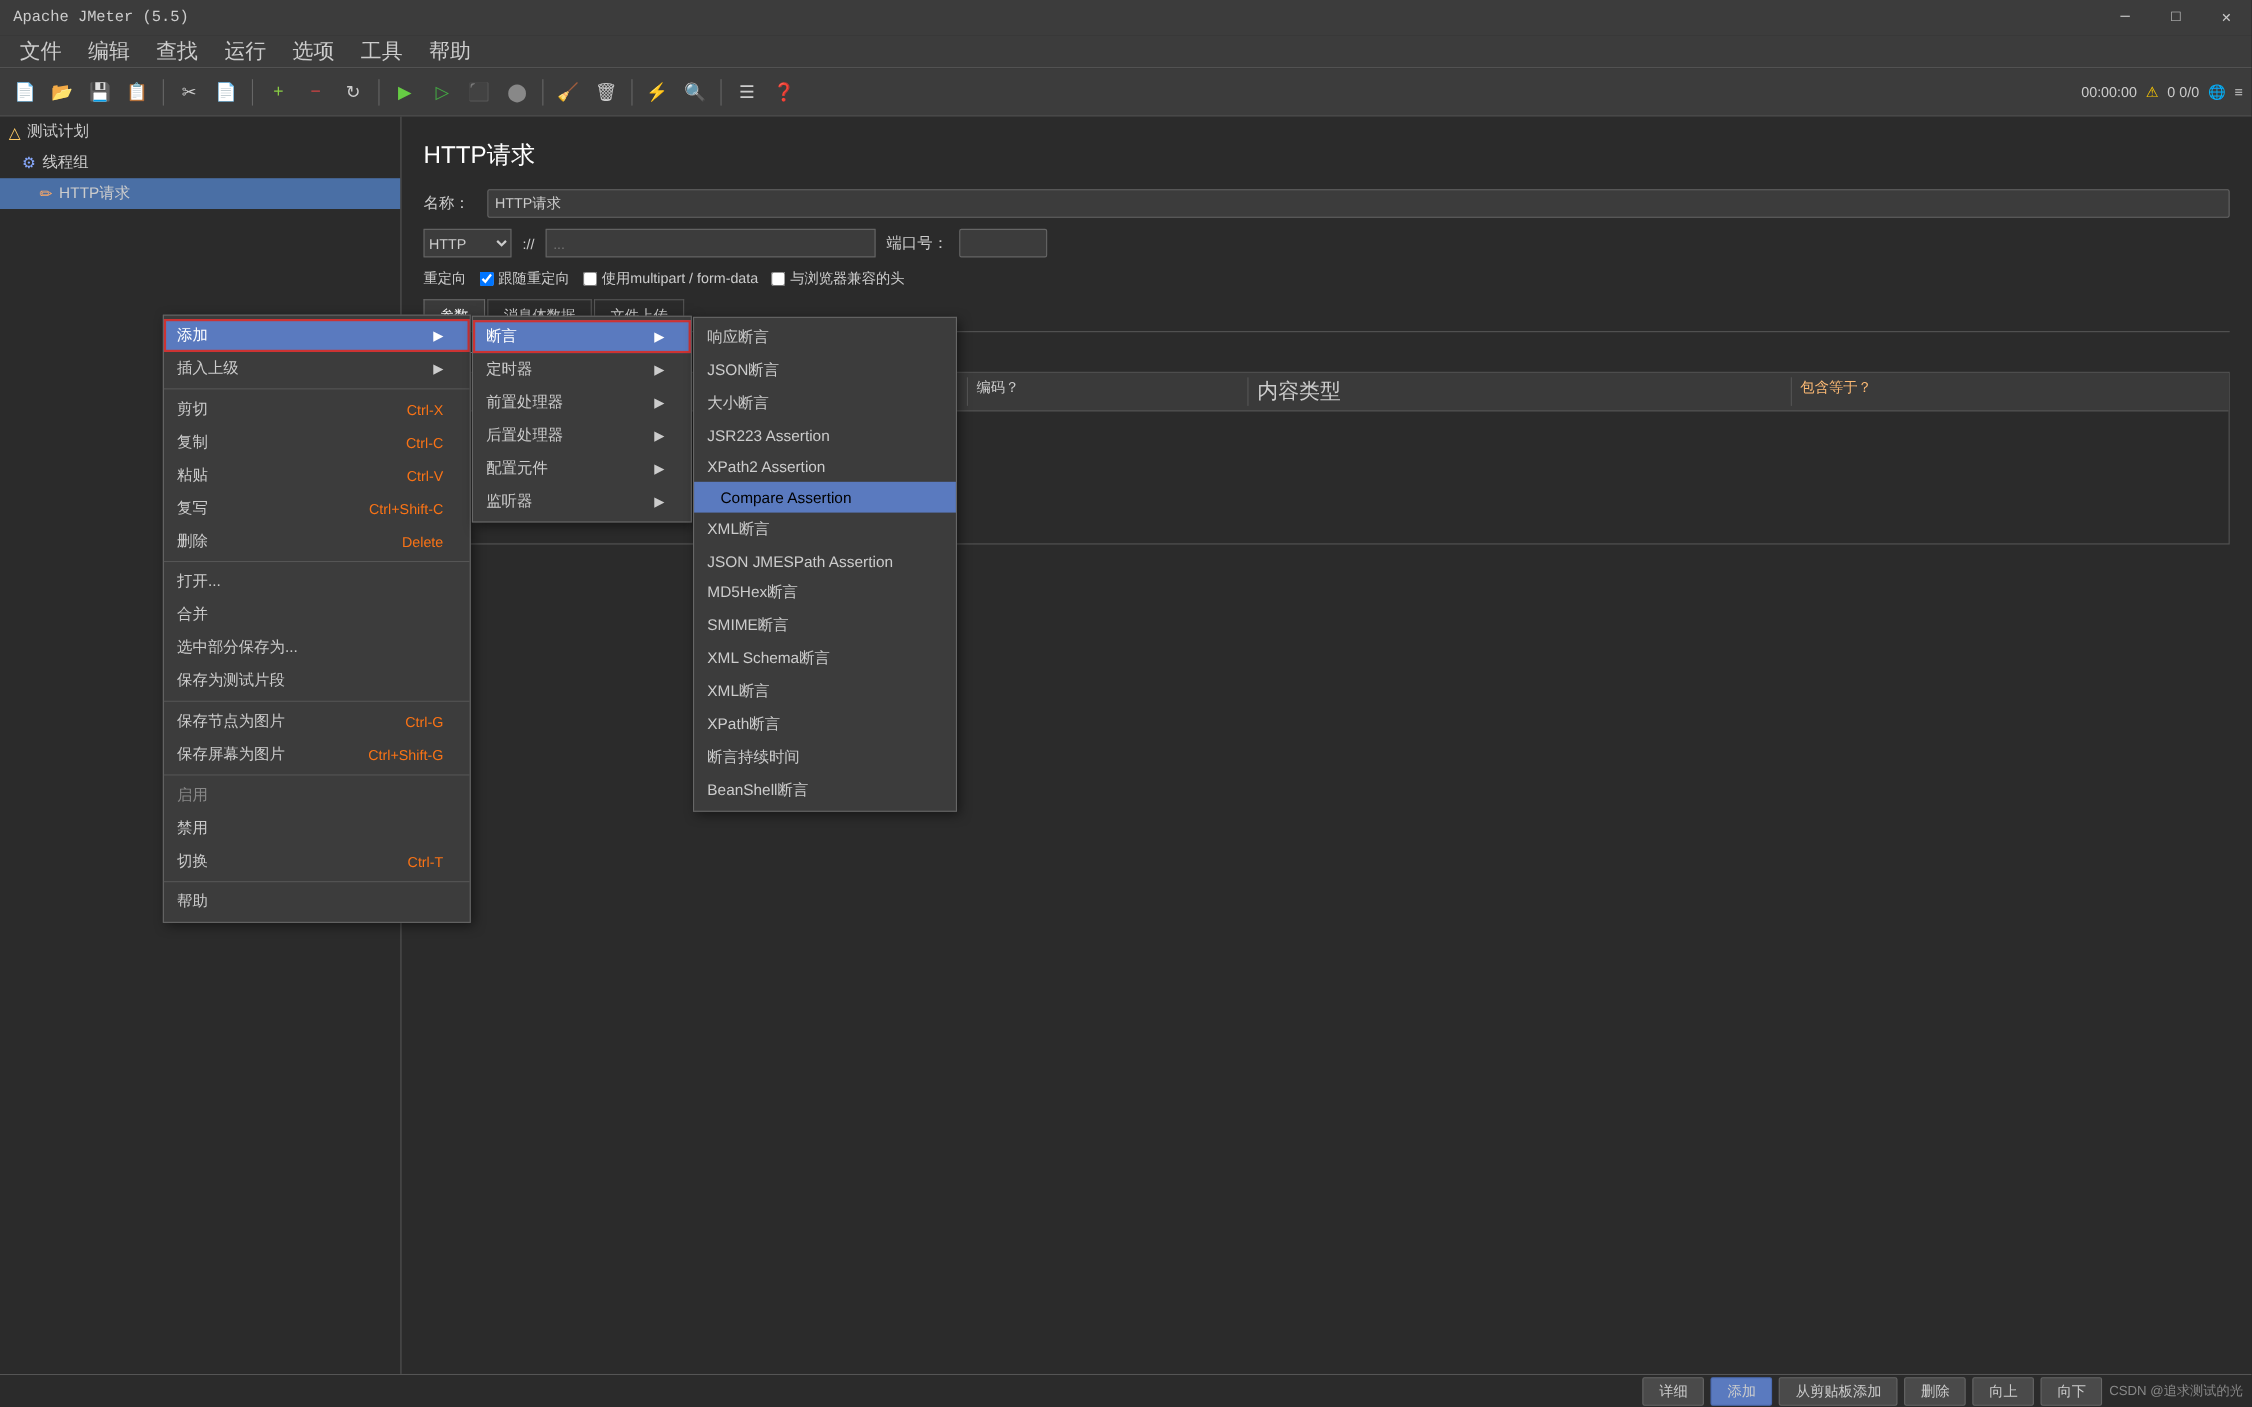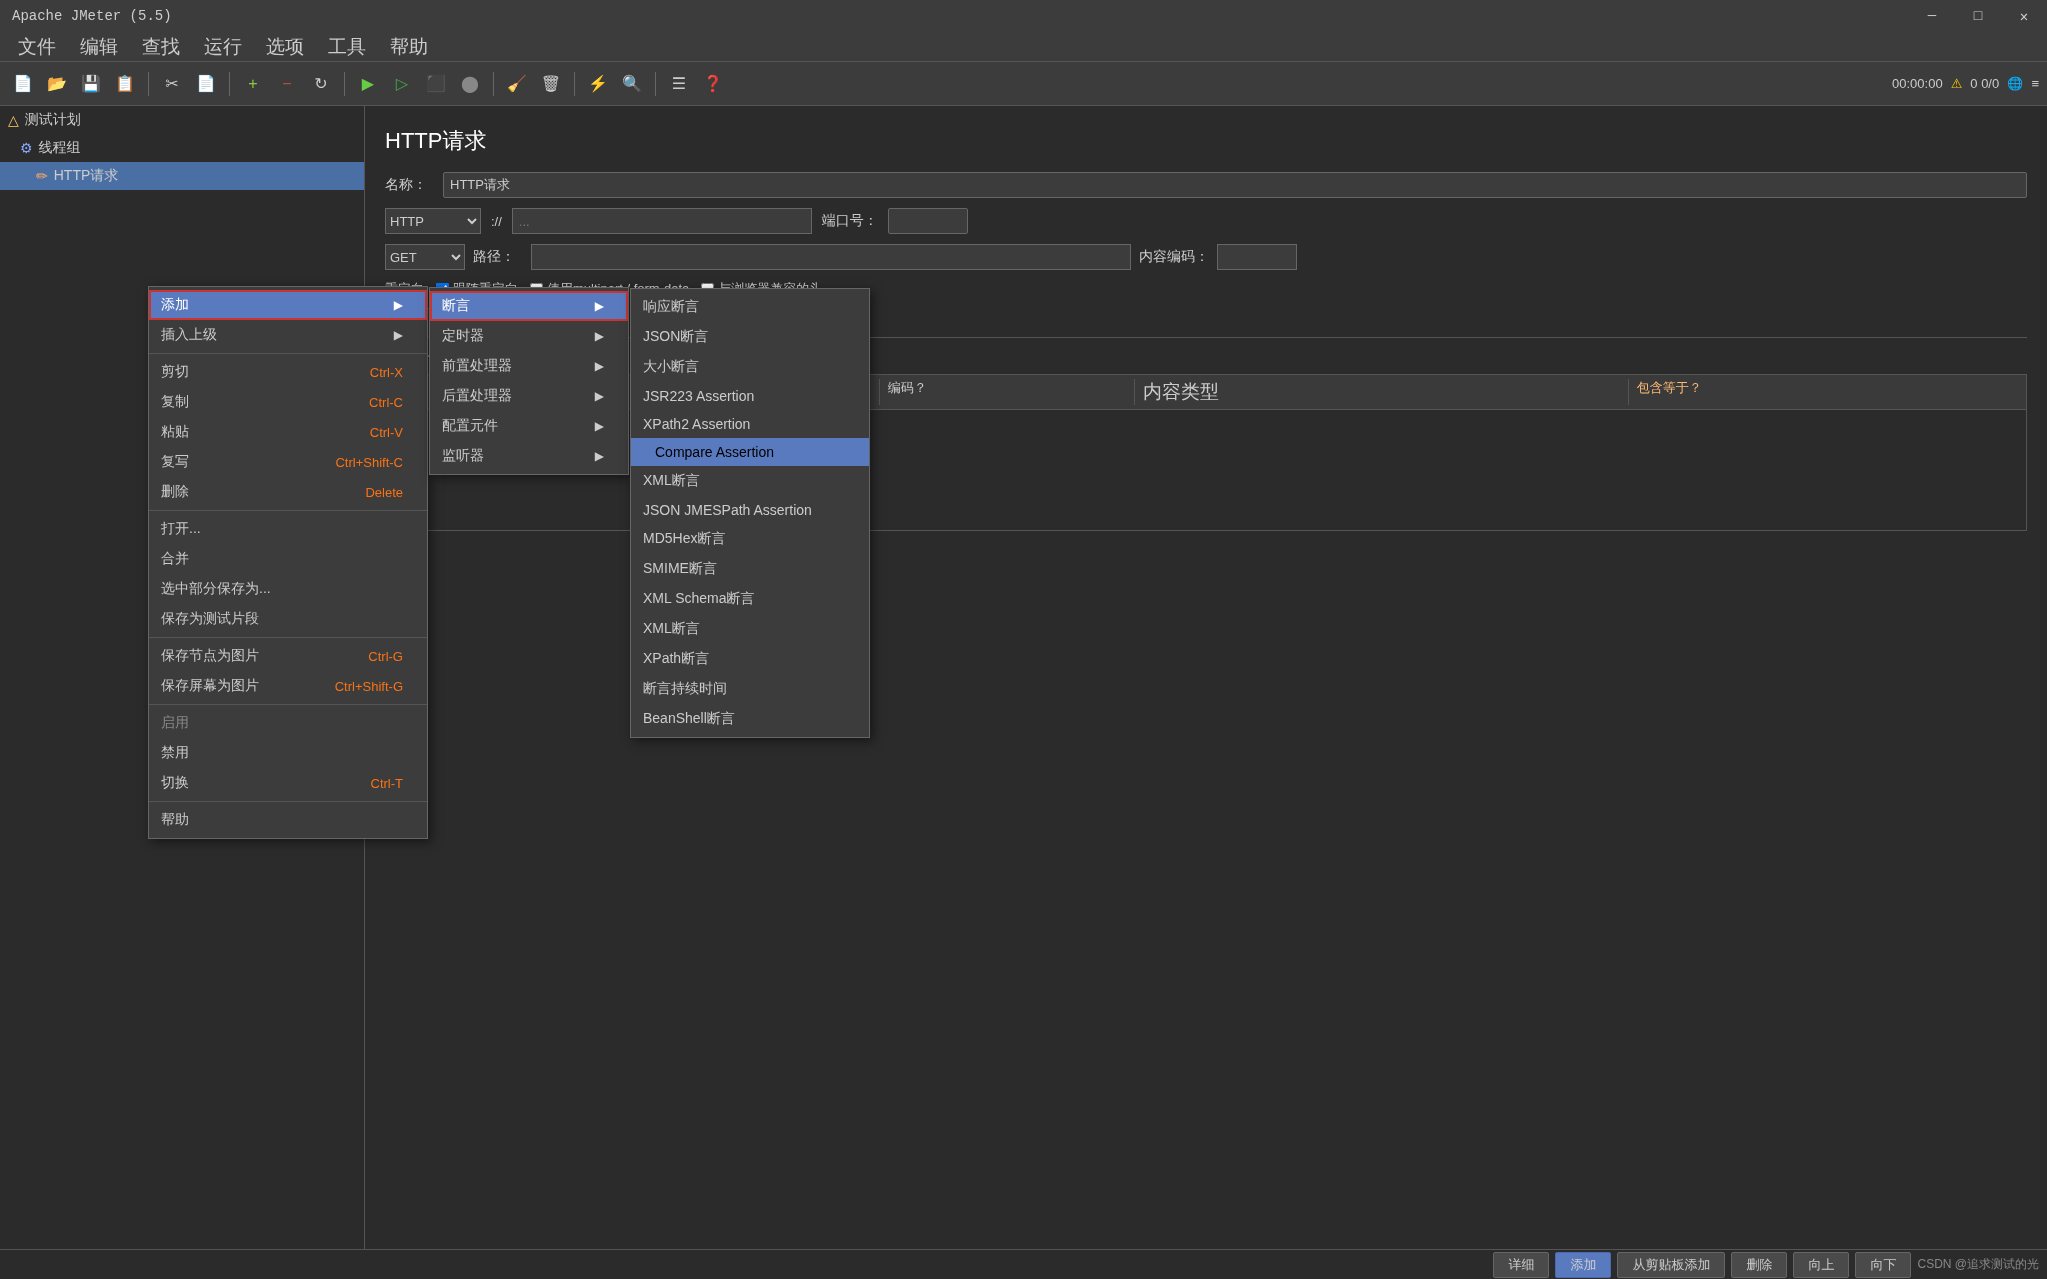--- a/index.html
+++ b/index.html
@@ -337,42 +337,30 @@
 
   <div id="right-panel">
     <div class="panel-title">HTTP请求</div>
 
     <div class="form-row">
       <span class="form-label">名称：</span>
       <input class="form-input" type="text" value="HTTP请求" style="">
     </div>
 
     <div style="display:flex; align-items:center; gap:10px; margin-bottom:10px;">
-      <select style="width:96px; height:26px; background:#3c3c3c; border:1px solid #666; color:#ccc; font-size:13px;">
+      <select style="width:80px; height:26px; background:#3c3c3c; border:1px solid #666; color:#ccc; font-size:13px;">
         <option>HTTP</option>
         <option>HTTPS</option>
       </select>
       <span style="color:#ccc; font-size:13px;">://</span>
       <input type="text" style="width: 300px; height: 26px; background: rgb(60, 60, 60); border: 1px solid rgb(102, 102, 102); color: rgb(204, 204, 204); padding: 0px 6px; font-size: 13px;" placeholder="...">
       <span class="form-label">端口号：</span>
       <input type="text" class="form-input-small" style="">
     </div>
 
-    <div style="display:flex; align-items:center; gap:8px; margin-bottom:10px;">
-      <select style="width:80px; height:26px; background:#3c3c3c; border:1px solid #666; color:#ccc; font-size:13px;">
-        <option>GET</option>
-        <option>POST</option>
-        <option>PUT</option>
-        <option>DELETE</option>
-      </select>
-      <span class="form-label">路径：</span>
-      <input type="text" style="width: 600px; height: 26px; background: rgb(60, 60, 60); border: 1px solid rgb(102, 102, 102); color: rgb(204, 204, 204); padding: 0px 6px; font-size: 13px;">
-      <span class="form-label">内容编码：</span>
-      <input type="text" style="width: 80px; height: 26px; background: rgb(60, 60, 60); border: 1px solid rgb(102, 102, 102); color: rgb(204, 204, 204); padding: 0px 6px; font-size: 13px;">
-    </div>
 
     <div style="display:flex; align-items:center; gap:12px; margin-bottom:10px;">
       <span style="color:#ccc; font-size:13px;">重定向</span>
       <label style="display:flex; align-items:center; gap:4px; color:#ccc; font-size:13px;">
         <input type="checkbox" checked="" style="">
         <span>跟随重定向</span>
       </label>
       <label style="display:flex; align-items:center; gap:4px; color:#ccc; font-size:13px;">
         <input type="checkbox" style="">
         <span>使用multipart / form-data</span>

